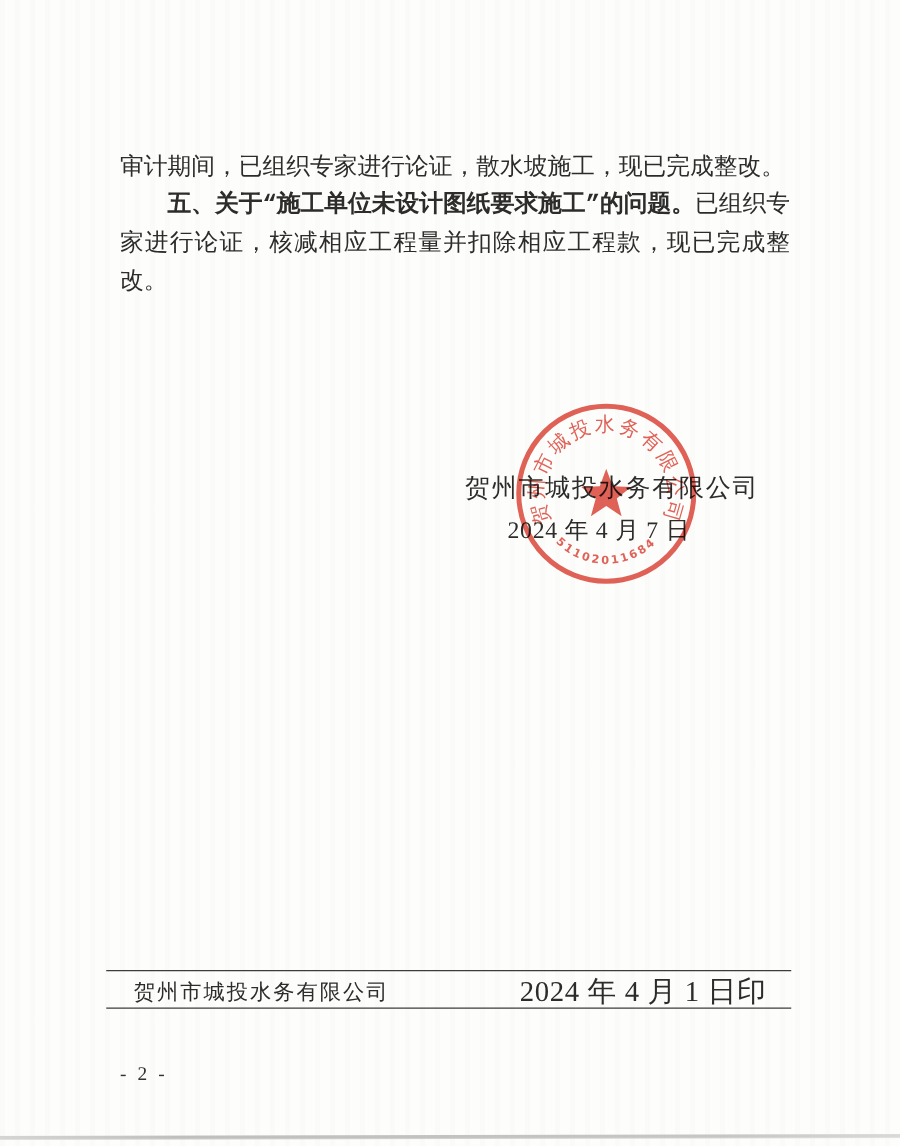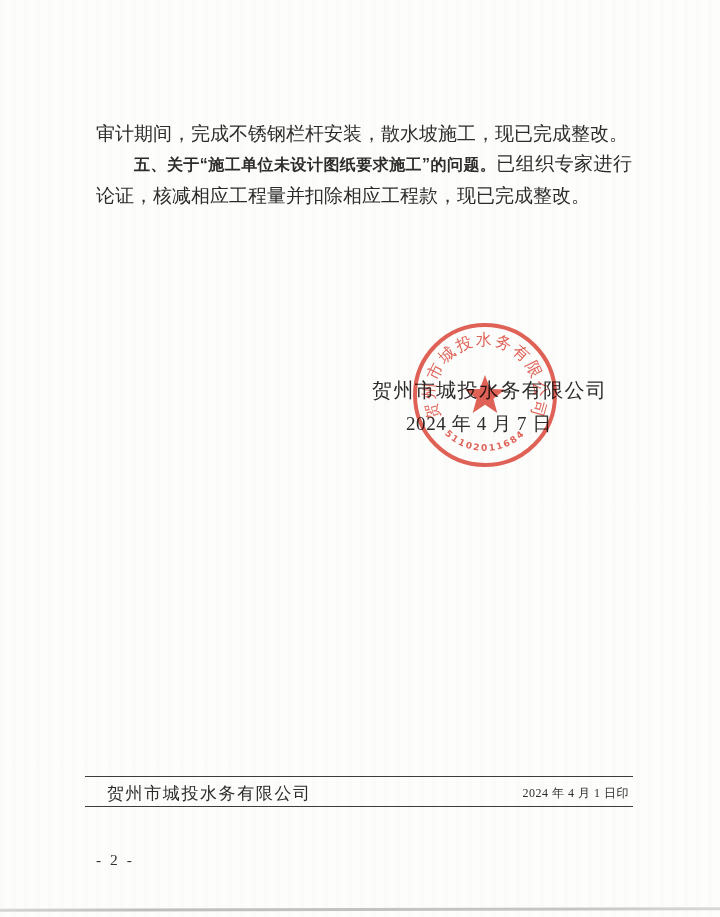--- a/index.html
+++ b/index.html
@@ -21,22 +21,22 @@
     position: absolute;
     left: 96px; top: 119px; width: 536px;
     font-size: 19px; line-height: 30.4px;
     color: #2d2c2a;
     text-align: justify;
   }
   .doc-body p { margin: 0; padding: 0; text-indent: 2em; }
   .doc-body p.first-line { text-indent: 0; }
   .seg-bold {
     font-weight: 700;
-    font-family: Liberation Sans, sans-serif;
-    font-size: 16px;
+    font-family: Liberation Mono, monospace;
+    font-size: 19px;
     margin-top: 17px;
   }
   .sig-company {
     position: absolute; left: 372px; top: 377px;
     font-size: 20px; letter-spacing: 1.4px; color: #2d2c2a;
     white-space: nowrap;
   }
   .sig-date {
     position: absolute; left: 406px; top: 411px;
     font-size: 19px; letter-spacing: 0.6px; color: #2d2c2a;
@@ -67,21 +67,21 @@
   .footer-row {
     position: absolute; left: 85px; top: 781px; width: 548px; height: 24px;
     display: flex; justify-content: space-between; align-items: center;
     color: #2d2c2a;
   }
   .footer-issuer {
     margin-left: 22px; font-size: 17px; letter-spacing: 1.6px;
     white-space: nowrap;
   }
   .footer-print-date {
-    margin-right: 4px; font-size: 12px; letter-spacing: 0.5px;
+    margin-right: 20px; font-size: 23px; letter-spacing: 0.5px;
     white-space: nowrap;
   }
   .page-num {
     position: absolute; left: 96px; top: 851px;
     font-size: 15.5px; letter-spacing: 2.5px; color: #333;
     white-space: nowrap;
   }
   .scan-edge {
     position: absolute; left: -4px; top: 908px; width: 730px; height: 2.5px;
     background: linear-gradient(90deg, #d6d6d4, #bfbfbd 20%, #c6c6c4 80%, #dadad8);
@@ -89,21 +89,21 @@
     filter: blur(0.5px);
   }
 </style>
 </head>
 <body>
 
 <div class="page">
 
   <div class="doc-body">
     <p class="first-line">
-      <span>审计期间，完成不锈钢栏杆安装，散水坡施工，现已完成整改。</span>
+      <span>审计期间，已组织专家进行论证，散水坡施工，现已完成整改。</span>
     </p>
     <p>
       <span class="seg-bold">五、关于“施工单位未设计图纸要求施工”的问题。</span><span>已组织专家进行论证，核减相应工程量并扣除相应工程款，现已完成整改。</span>
     </p>
   </div>
 
   <div class="sig-company">贺州市城投水务有限公司</div>
   <div class="sig-date">2024 年 4 月 7 日</div>
 
   <svg class="seal" viewBox="0 0 150 150">

